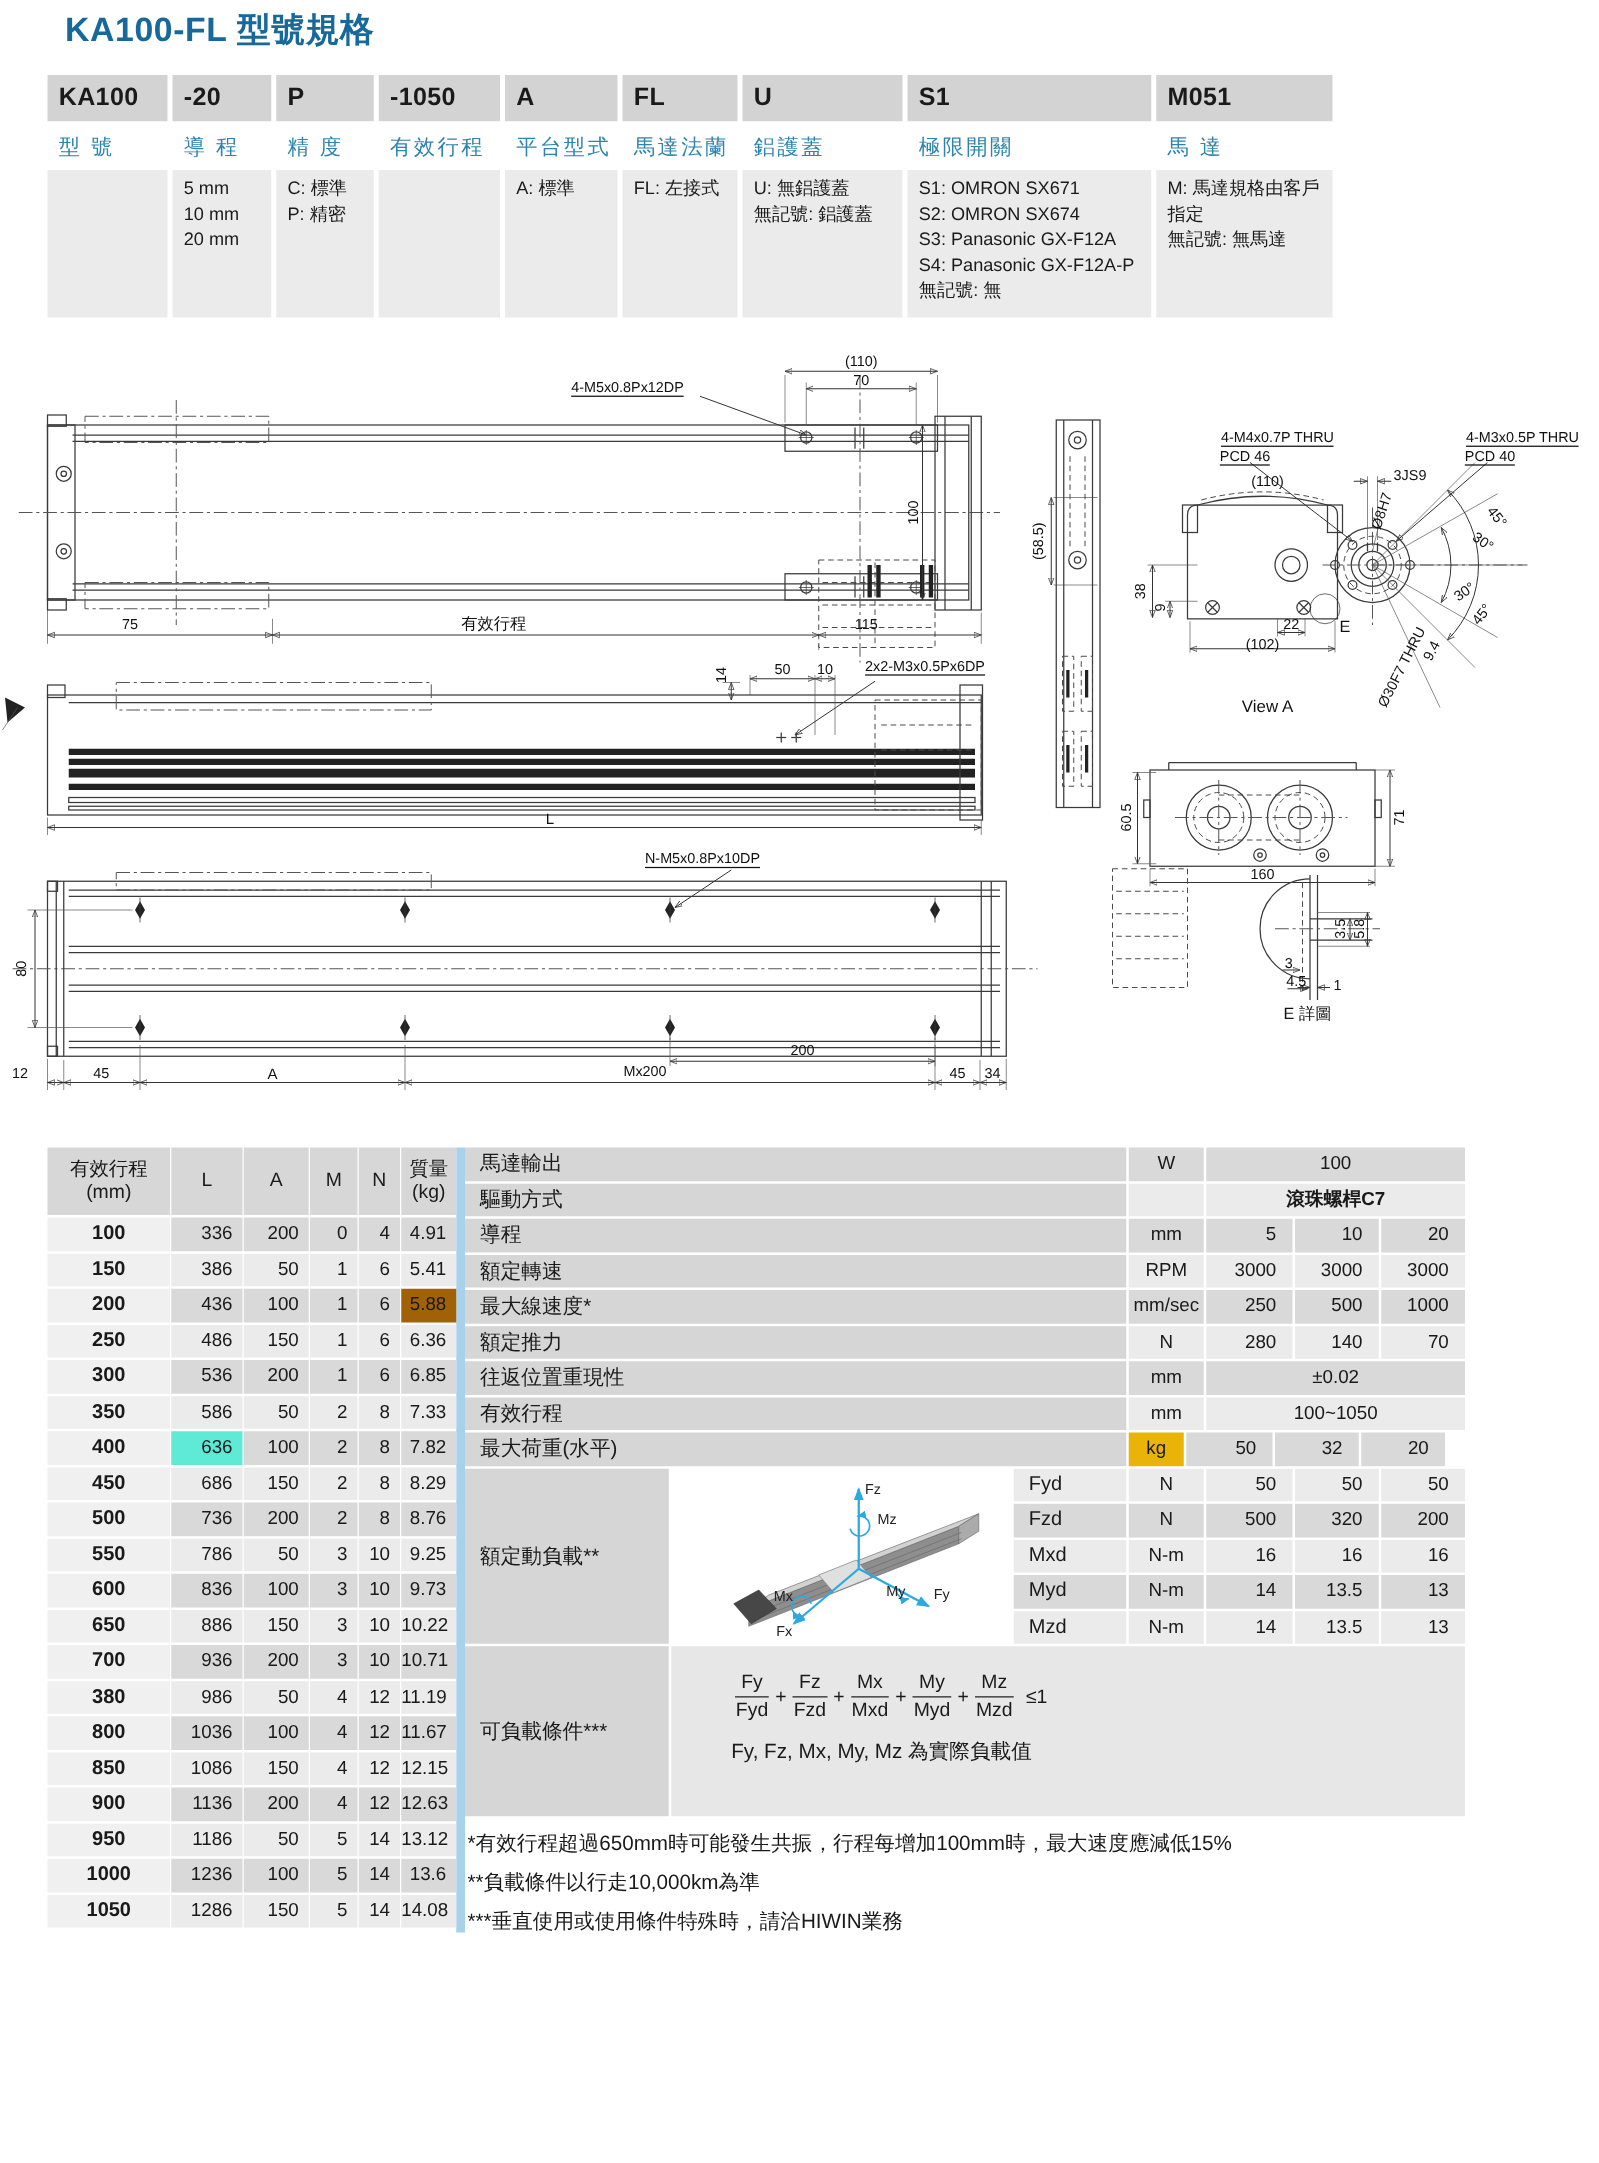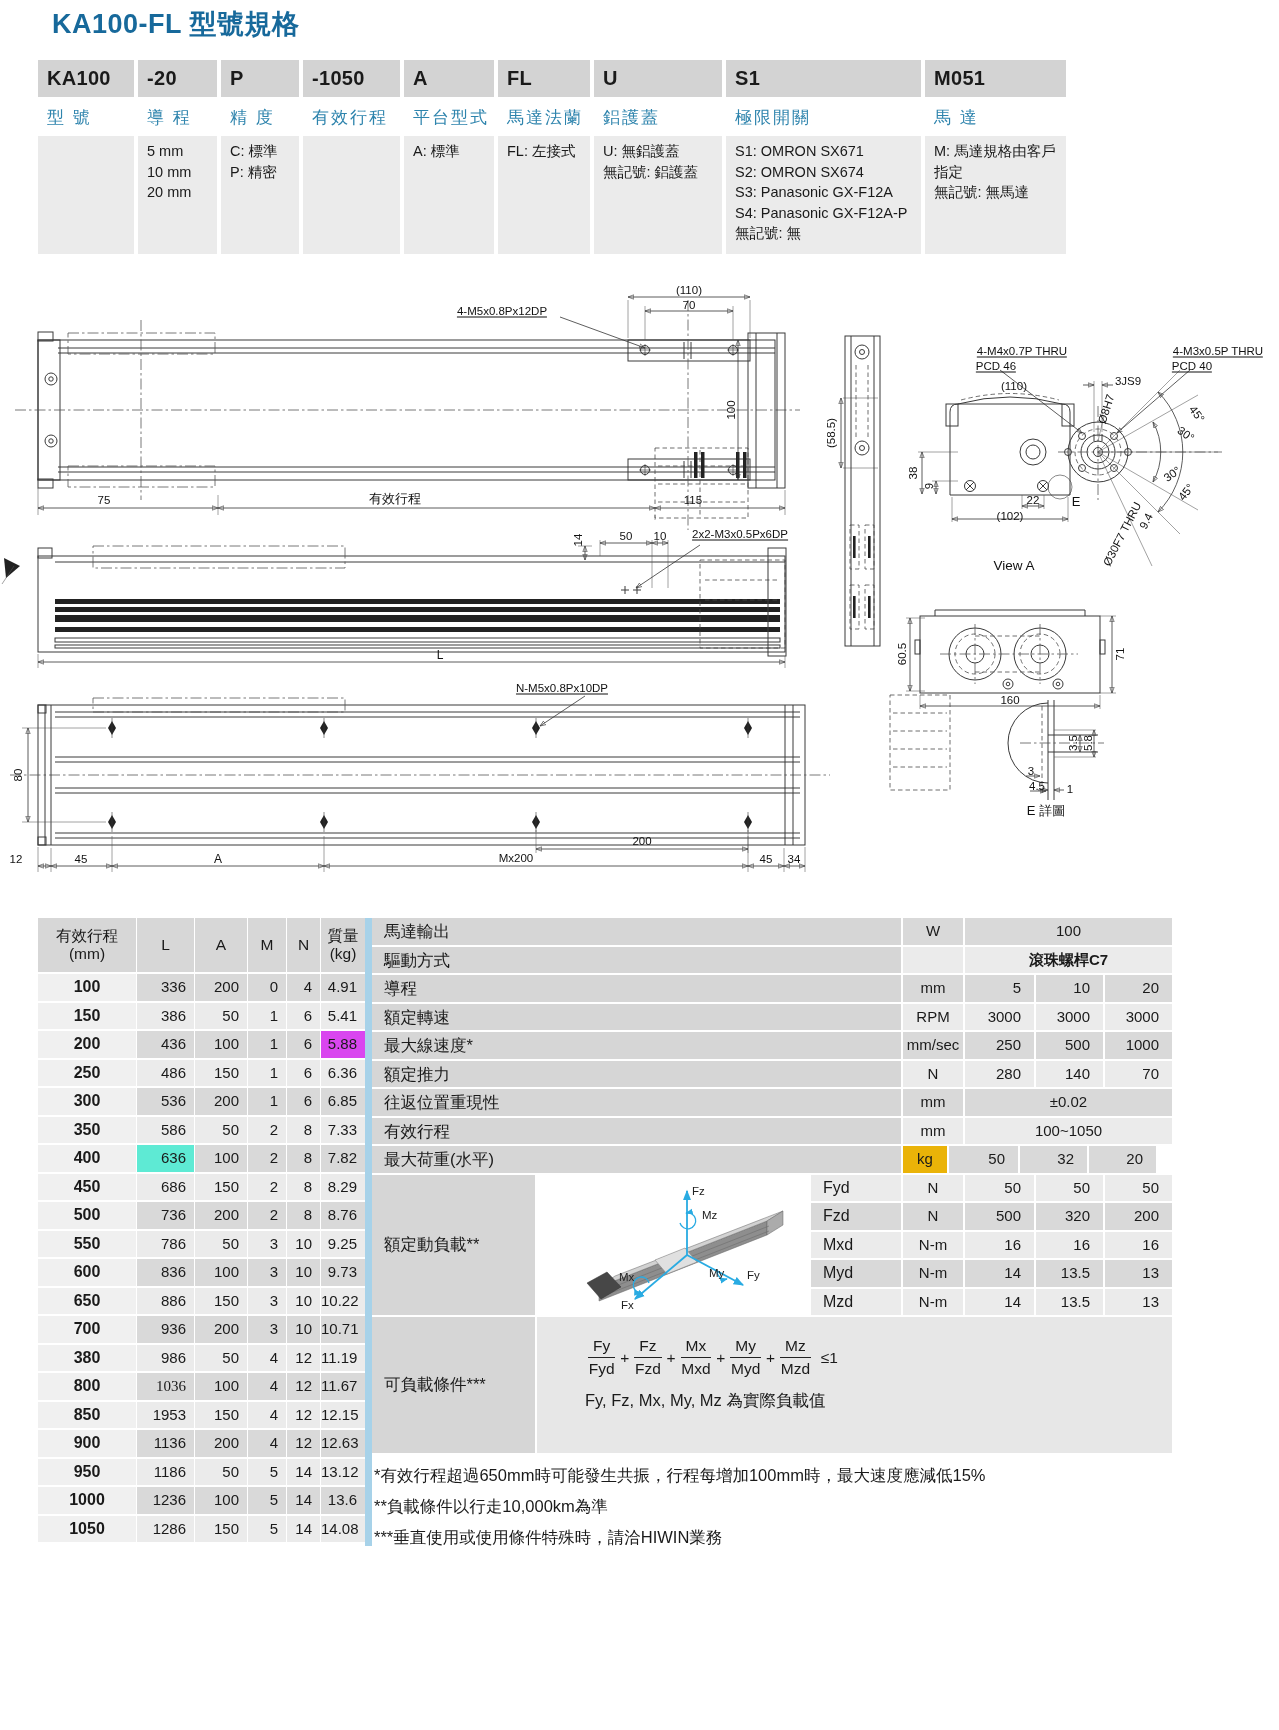--- a/index.html
+++ b/index.html
@@ -524,21 +524,21 @@
         <div class="lcell" style="width: 38px; background: rgb(235, 235, 235);">1</div>
         <div class="lcell" style="width: 33px; background: rgb(235, 235, 235);">6</div>
         <div class="lcell" style="width: 44px; background: rgb(235, 235, 235);">5.41</div>
       </div>
       <div class="lrow">
         <div class="lcell stroke" style="width: 98px;">200</div>
         <div class="lcell" style="width: 57px; background: rgb(217, 217, 217);">436</div>
         <div class="lcell" style="width: 52px; background: rgb(217, 217, 217);">100</div>
         <div class="lcell" style="width: 38px; background: rgb(217, 217, 217);">1</div>
         <div class="lcell" style="width: 33px; background: rgb(217, 217, 217);">6</div>
-        <div class="lcell" style="width: 44px; background: #d946ef;">5.88</div>
+        <div class="lcell" style="width: 44px; background: #a16207;">5.88</div>
       </div>
       <div class="lrow">
         <div class="lcell stroke" style="width: 98px;">250</div>
         <div class="lcell" style="width: 57px; background: rgb(235, 235, 235);">486</div>
         <div class="lcell" style="width: 52px; background: rgb(235, 235, 235);">150</div>
         <div class="lcell" style="width: 38px; background: rgb(235, 235, 235);">1</div>
         <div class="lcell" style="width: 33px; background: rgb(235, 235, 235);">6</div>
         <div class="lcell" style="width: 44px; background: rgb(235, 235, 235);">6.36</div>
       </div>
       <div class="lrow">
@@ -616,29 +616,29 @@
       <div class="lrow">
         <div class="lcell stroke" style="width: 98px;">380</div>
         <div class="lcell" style="width: 57px; background: rgb(235, 235, 235);">986</div>
         <div class="lcell" style="width: 52px; background: rgb(235, 235, 235);">50</div>
         <div class="lcell" style="width: 38px; background: rgb(235, 235, 235);">4</div>
         <div class="lcell" style="width: 33px; background: rgb(235, 235, 235);">12</div>
         <div class="lcell" style="width: 44px; background: rgb(235, 235, 235);">11.19</div>
       </div>
       <div class="lrow">
         <div class="lcell stroke" style="width: 98px;">800</div>
-        <div class="lcell" style="width: 57px; background: rgb(217, 217, 217); font-family: Liberation Serif, serif;">1036</div>
+        <div class="lcell" style="width: 57px; background: rgb(217, 217, 217);">1036</div>
         <div class="lcell" style="width: 52px; background: rgb(217, 217, 217);">100</div>
         <div class="lcell" style="width: 38px; background: rgb(217, 217, 217);">4</div>
         <div class="lcell" style="width: 33px; background: rgb(217, 217, 217);">12</div>
         <div class="lcell" style="width: 44px; background: rgb(217, 217, 217);">11.67</div>
       </div>
       <div class="lrow">
         <div class="lcell stroke" style="width: 98px;">850</div>
-        <div class="lcell" style="width: 57px; background: rgb(235, 235, 235);">1953</div>
+        <div class="lcell" style="width: 57px; background: rgb(235, 235, 235);">1086</div>
         <div class="lcell" style="width: 52px; background: rgb(235, 235, 235);">150</div>
         <div class="lcell" style="width: 38px; background: rgb(235, 235, 235);">4</div>
         <div class="lcell" style="width: 33px; background: rgb(235, 235, 235);">12</div>
         <div class="lcell" style="width: 44px; background: rgb(235, 235, 235);">12.15</div>
       </div>
       <div class="lrow">
         <div class="lcell stroke" style="width: 98px;">900</div>
         <div class="lcell" style="width: 57px; background: rgb(217, 217, 217);">1136</div>
         <div class="lcell" style="width: 52px; background: rgb(217, 217, 217);">200</div>
         <div class="lcell" style="width: 38px; background: rgb(217, 217, 217);">4</div>

